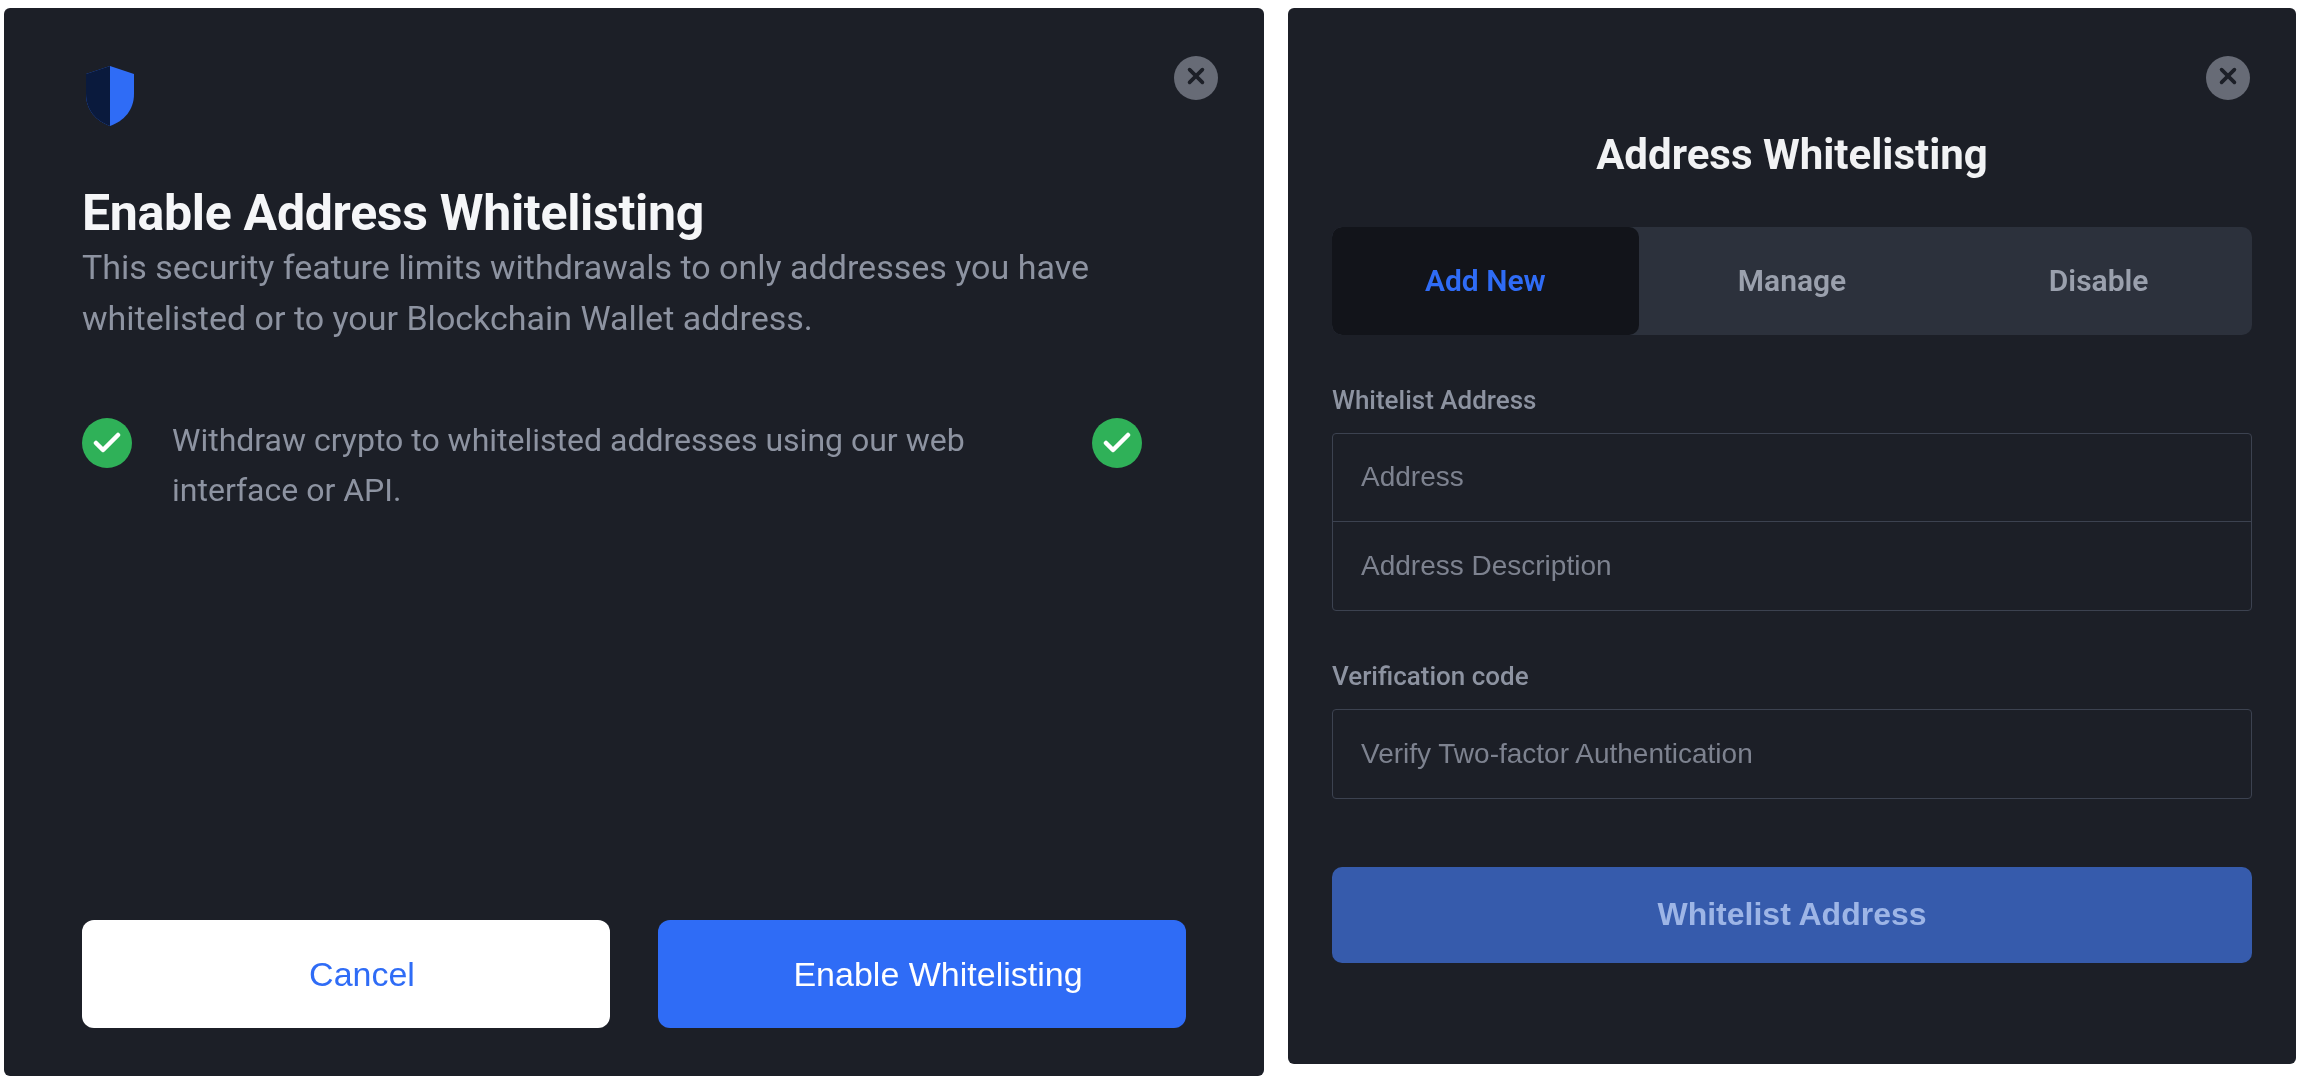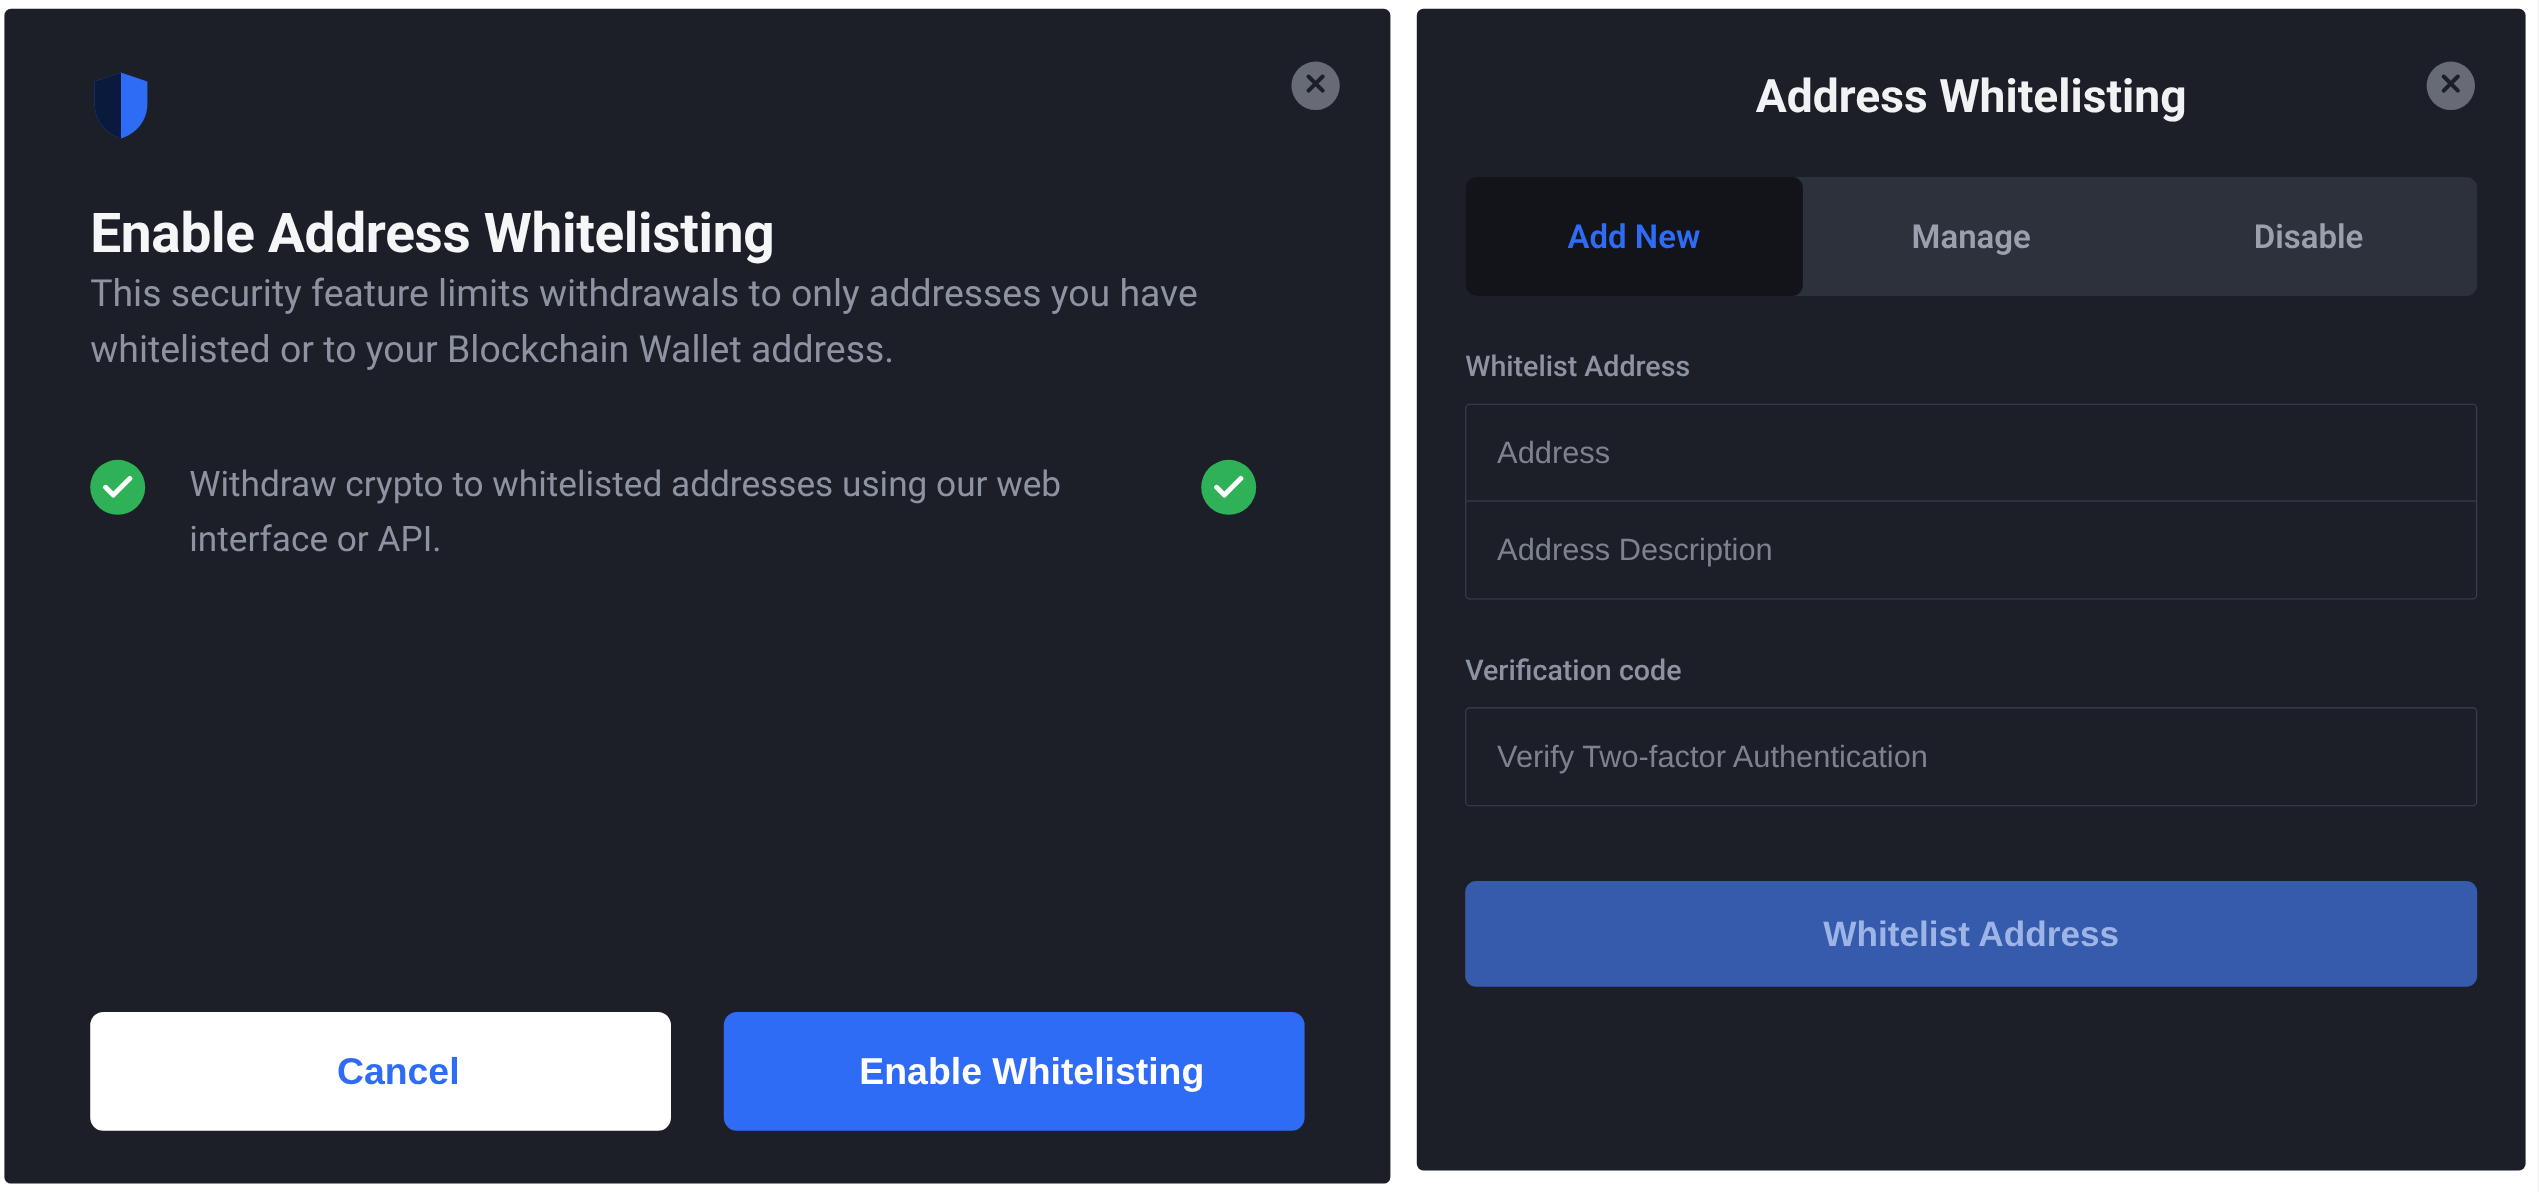--- a/index.html
+++ b/index.html
@@ -17,20 +17,21 @@
     padding: 8px 4px;
     background: #ffffff;
     transform-origin: top left;
   }
   .panel {
     background: #1c1f27;
     border-radius: 6px;
     position: relative;
     color: #ffffff;
     overflow: hidden;
+    justify-content: center;
   }
   .panel-left {
     flex: 0 0 1260px;
     height: 1068px;
     padding: 56px 78px 48px 78px;
     display: flex;
     flex-direction: column;
   }
   .panel-right {
     flex: 0 0 1008px;
@@ -104,21 +105,21 @@
   .button-row {
     display: flex;
     gap: 48px;
     margin-top: 70px;
   }
   .btn {
     flex: 1;
     height: 108px;
     border-radius: 12px;
     font-size: 34px;
-    font-weight: 700;
+    font-weight: 400;
     display: flex;
     align-items: center;
     justify-content: center;
     cursor: pointer;
     border: none;
     padding-left: 32px;
   }
   .btn-secondary {
     background: #ffffff;
     color: #2f6cf6;

